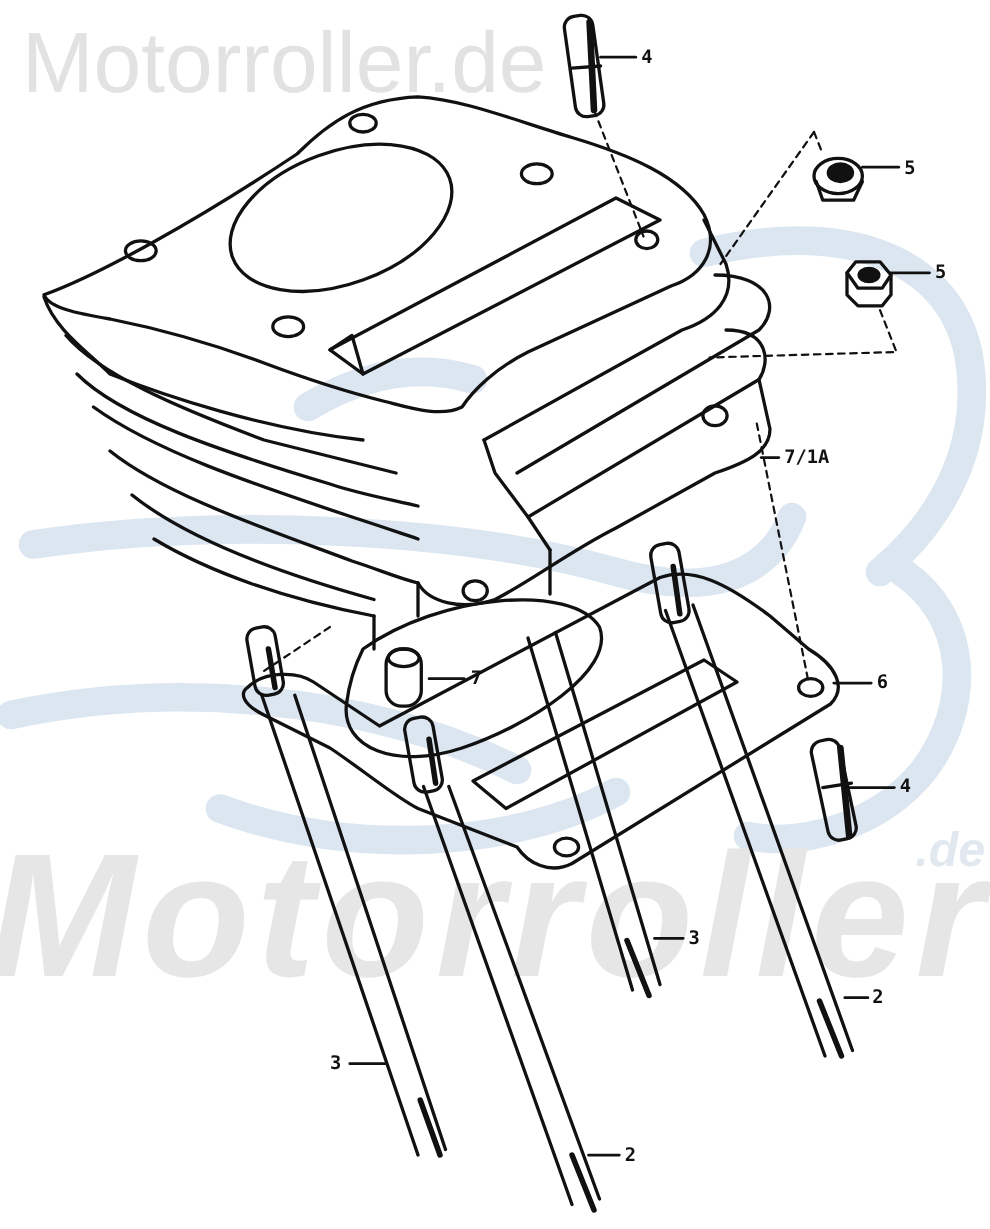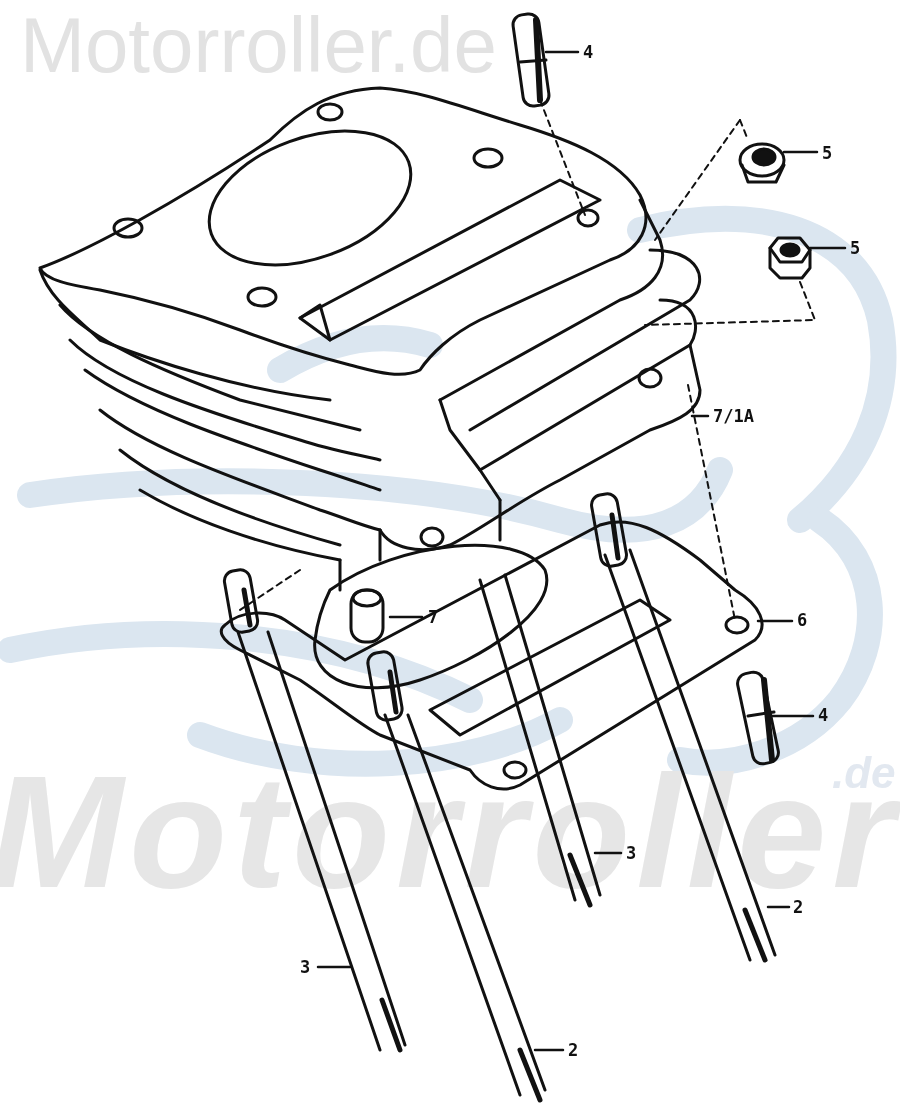--- a/index.html
+++ b/index.html
@@ -1,17 +1,17 @@
 <!DOCTYPE html>
 <html><head>
 <meta charset="utf-8">
 <style>
   html, body { margin: 0; padding: 0; background: #ffffff; }
   body { width: 900px; height: 1117px; position: relative; overflow: hidden; font-family: "DejaVu Sans", sans-serif; }
-  .wm-top { position: absolute; left: 20px; top: 6px; font-family: "Liberation Sans", sans-serif; font-size: 78px; color: #e2e2e2; letter-spacing: 0px; line-height: 1; }
+  .wm-top { position: absolute; left: 20px; top: 18px; font-family: "Liberation Sans", sans-serif; font-size: 78px; color: #e2e2e2; letter-spacing: 0px; line-height: 1; }
   .wm-big { position: absolute; left: -10px; top: 752px; font-family: "Liberation Sans", sans-serif; font-weight: bold; font-style: italic; font-size: 160px; color: #e6e6e6; letter-spacing: 6px; line-height: 1; white-space: nowrap; }
   .wm-de { position: absolute; left: 832px; top: 748px; font-family: "Liberation Sans", sans-serif; font-style: italic; font-weight: bold; font-size: 44px; color: #e2e8f0; }
   svg.drawing { position: absolute; left: 0; top: 0; }
   .callout { position: absolute; font-family: "DejaVu Sans Mono", monospace; font-weight: bold; font-size: 17px; color: #111; line-height: 1; }
 </style>
 </head>
 <body>
 
 <svg class="drawing" width="900" height="1117">
   <g fill="none" stroke="#dbe6f0" stroke-width="26" stroke-linecap="round">

